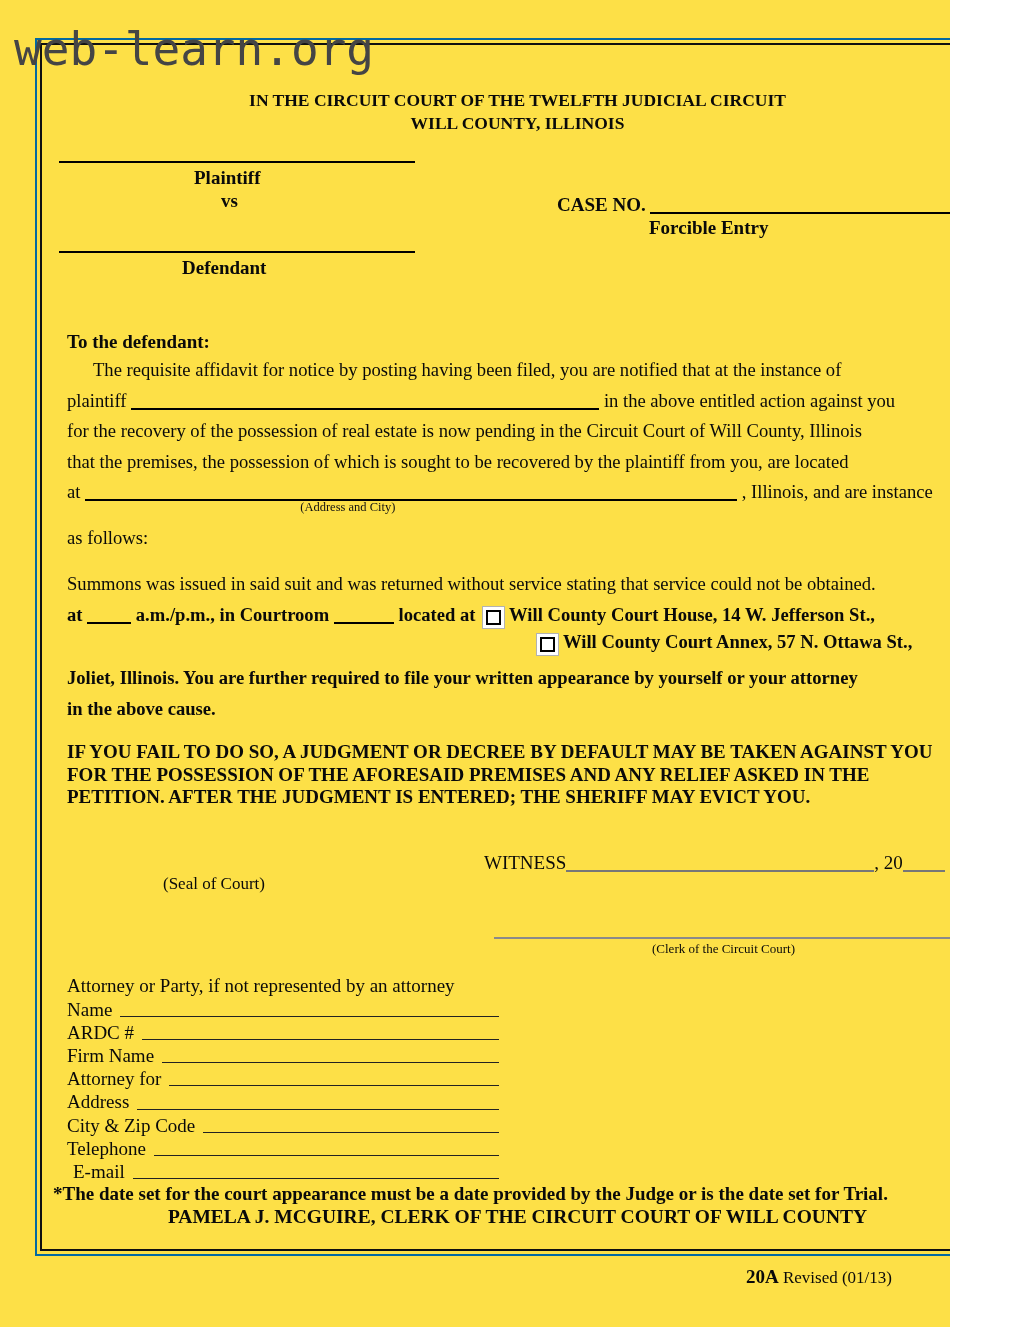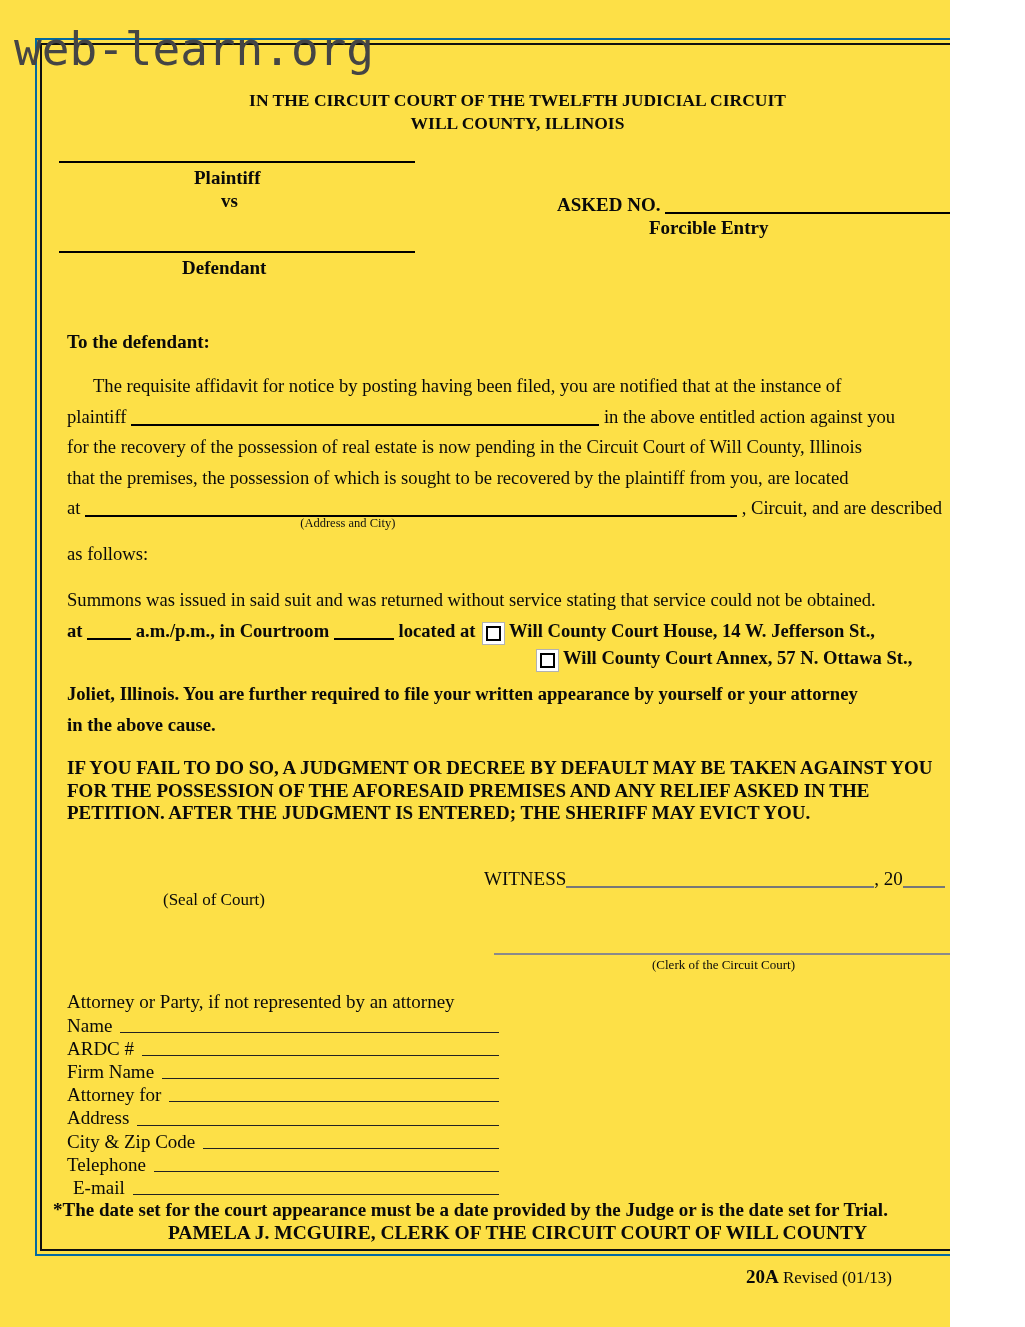--- a/index.html
+++ b/index.html
@@ -113,45 +113,45 @@
         <div class="caption">
           <div class="cap-left">
             <div class="blankline"></div>
             <div class="cap-plaintiff">Plaintiff</div>
             <div class="cap-vs">vs</div>
             <div class="blankline cap-defline"></div>
             <div class="cap-defendant">Defendant</div>
           </div>
           <div class="cap-right">
             <div class="caseno-row">
-              <span>ASKED NO.</span>
+              <span>CASE NO.</span>
               <span class="u" style="width:310px;"></span>
             </div>
             <div class="forcible">Forcible Entry</div>
           </div>
         </div>
 
 
         <div class="salutation">To the defendant:</div>
 
-        <div class="bline indent" style="margin-top:18px;">The requisite affidavit for notice by posting having been filed, you are notified that at the instance of</div>
+        <div class="bline indent" style="margin-top:2px;">The requisite affidavit for notice by posting having been filed, you are notified that at the instance of</div>
         <div class="bline">
           <span>plaintiff</span>
           <span class="u" style="width:468px;"></span>
           <span>in the above entitled action against you</span>
         </div>
         <div class="bline">for the recovery of the possession of real estate is now pending in the Circuit Court of Will County, Illinois</div>
         <div class="bline">that the premises, the possession of which is sought to be recovered by the plaintiff from you, are located</div>
         <div class="bline">
           <span>at</span>
           <span class="addr-wrap">
             <span class="u" style="width:652px;"></span>
             <span class="addr-hint">(Address and City)</span>
           </span>
-          <span>, Circuit, and are described</span>
+          <span>, Illinois, and are instance</span>
         </div>
         <div class="bline asfollows">as follows:</div>
 
         <div class="bline summons">Summons was issued in said suit and was returned without service stating that service could not be obtained.</div>
 
         <div class="bline bb">
           <span>at</span>
           <span class="u" style="width:44px;"></span>
           <span>a.m./p.m., in Courtroom</span>
           <span class="u" style="width:60px;"></span>

